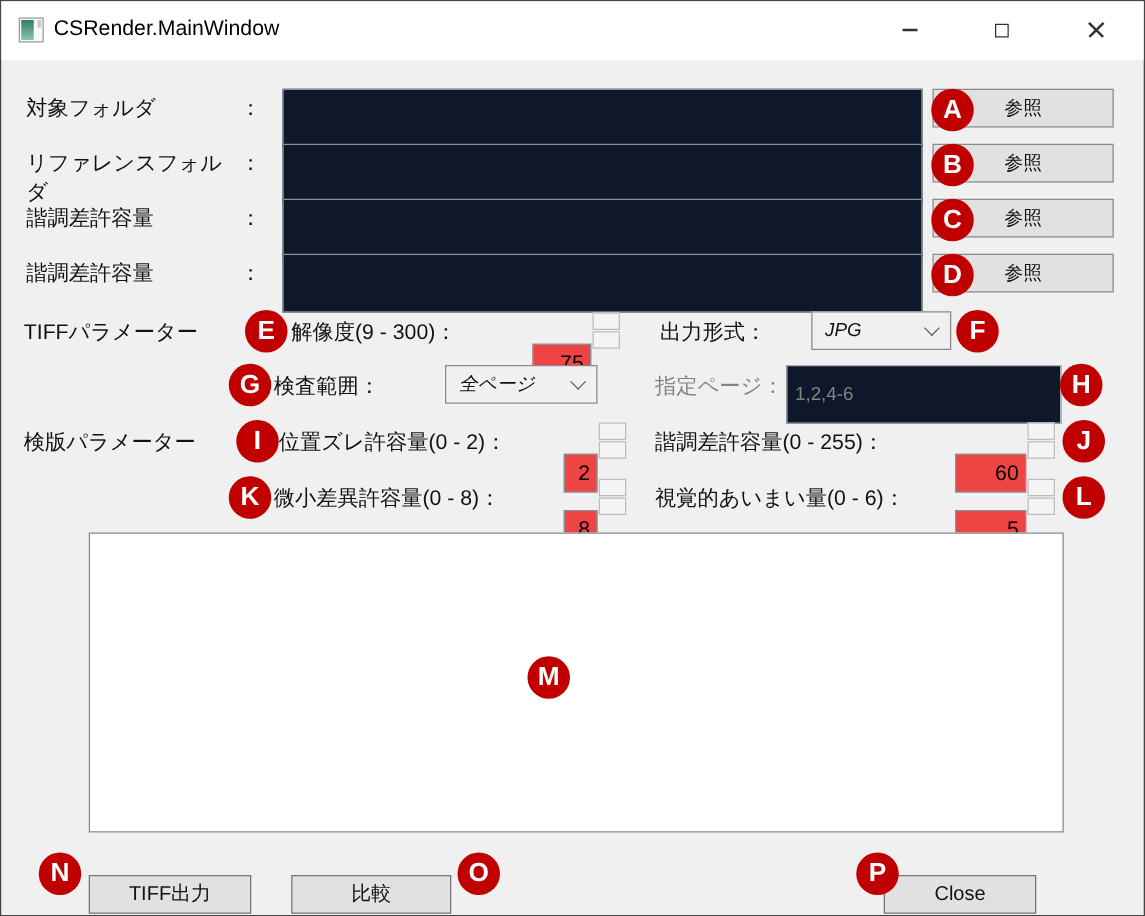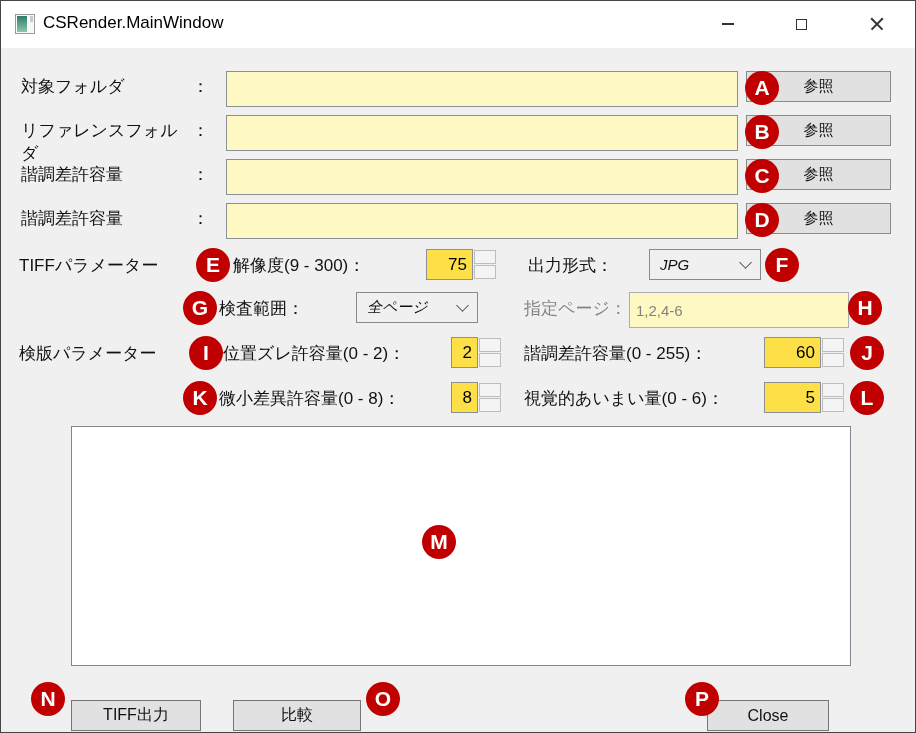--- a/index.html
+++ b/index.html
@@ -18,33 +18,34 @@
   .glyph-min{width:12px;height:1.5px;background:#333;}
   .glyph-max{width:11px;height:11px;border:1.4px solid #333;box-sizing:border-box;background:transparent;}
   .glyph-close{position:relative;width:16px;height:16px;}
   .xbar{position:absolute;left:0;top:7px;width:16px;height:1.5px;background:#333;}
   .xbar.a{transform:rotate(45deg);}
   .xbar.b{transform:rotate(-45deg);}
   
   .flabel{position:absolute;left:20px;width:188px;display:flex;justify-content:space-between;font-size:17px;}
   .ilabel{position:absolute;font-size:17px;white-space:nowrap;}
   .ftext{
-    position:absolute;left:225px;width:512px;height:36px;box-sizing:border-box;
-    background:#fef9c3;border:1px solid #8b9097;font-size:15px;padding:0 6px;outline:none;
+    position:absolute;left:225px;width:512px;height:47px;box-sizing:border-box;
+    background:#0f172a;border:1px solid #8b9097;font-size:15px;padding:0 6px;outline:none;
     font-family:"Liberation Sans","DejaVu Sans",sans-serif;
   }
   .btn{
     position:absolute;height:31px;box-sizing:border-box;background:#e1e1e1;border:1px solid #8b8b8b;
     display:flex;align-items:center;justify-content:center;font-size:15px;color:#111;cursor:default;
   }
   .btn.big{font-size:16px;border-color:#757575;margin-top:17px;}
   .spinval{
-    position:absolute;height:31px;box-sizing:border-box;background:#fde047;border:1px solid #8b9097;
+    position:absolute;height:31px;box-sizing:border-box;background:#ef4444;border:1px solid #8b9097;
     font-size:17px;text-align:right;padding:0 5px 0 2px;outline:none;
     font-family:"Liberation Sans","DejaVu Sans",sans-serif;
+    margin-top:26px;
   }
   .spinbtns{position:absolute;width:22px;height:30px;}
   .spincell{width:22px;height:14px;box-sizing:border-box;background:#f4f4f4;border:1px solid #bdbdbd;margin-bottom:1px;}
   .combo{
     position:absolute;height:31px;box-sizing:border-box;background:#f0f0f0;border:1px solid #8a8a8a;
     display:flex;align-items:center;font-size:15px;padding:0 10px;justify-content:space-between;font-style:italic;
   }
   .chev{width:8px;height:8px;border-right:1.6px solid #555;border-bottom:1.6px solid #555;transform:rotate(45deg);margin-top:-4px;}
   .gray{color:#838383;}
   .ftext.gray-input{color:#838383;border-color:#abadb3;}

